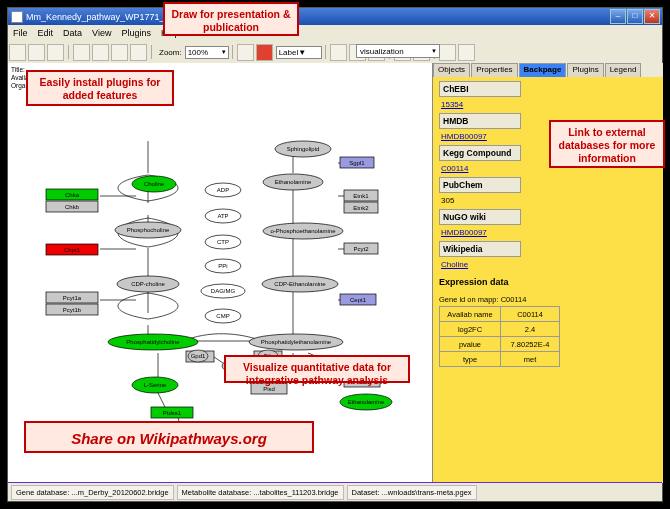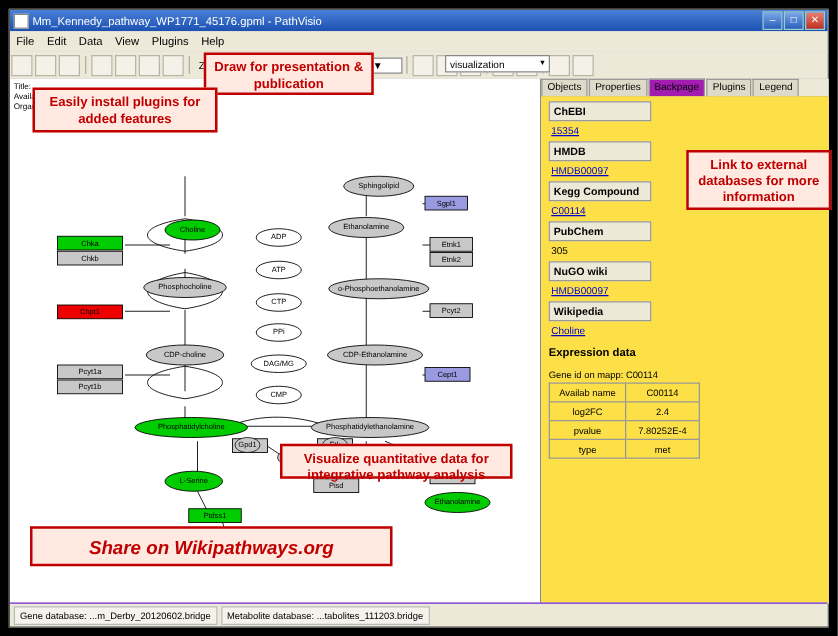--- a/index.html
+++ b/index.html
@@ -40,42 +40,42 @@
 
   
   .canvas{position:absolute;left:0;top:55px;width:424px;height:420px;background:#fff;border-right:1px solid #888;overflow:hidden;}
   .meta{position:absolute;left:3px;top:3px;font-size:6.5px;color:#000;line-height:8px;}
   .canvas svg{position:absolute;left:0;top:0;}
 
   
   .rpanel{position:absolute;left:425px;top:55px;width:230px;height:420px;background:#ece9d8;}
   .tabs{display:flex;height:14px;font-size:8px;border-bottom:1px solid #888;}
   .tab{padding:1px 4px;border:1px solid #999;border-bottom:none;background:#ded9c8;margin-right:1px;}
-  .tab.active{background:#a21caf;font-weight:normal;}
+  .tab.active{background:#3b82f6;font-weight:bold;}
   .rbody{position:absolute;left:0;top:14px;width:230px;height:406px;background:#fde047;overflow:hidden;}
   .field{margin:4px 0 0 6px;width:82px;border:1px solid #999;background:#ece9d8;font-size:8.5px;
     font-weight:bold;padding:2px 3px;box-sizing:border-box;}
   .val{margin:3px 0 0 8px;font-size:8px;color:#0000cc;text-decoration:underline;}
   .val.plain{color:#000;text-decoration:none;}
   .sectionhdr{margin:8px 0 0 6px;font-size:9px;font-weight:bold;}
   .geneid{margin:8px 0 2px 6px;font-size:7.5px;}
   table.expr{margin-left:6px;border-collapse:collapse;font-size:7.5px;}
   table.expr td{border:1px solid #999;padding:1px 4px;height:12px;}
   table.expr td.k{width:52px;text-align:center;}
   table.expr td.v{width:50px;text-align:center;}
 
   
   .status{position:absolute;left:0;bottom:0;width:100%;height:18px;background:#ece9d8;border-top:1px solid #6d28d9;
     display:flex;align-items:center;font-size:7.5px;}
   .status .cell{border:1px solid #bbb;background:#f4f2ea;height:13px;line-height:13px;padding:0 4px;margin-left:3px;}
 
   
   .callout{position:absolute;background:#ffe9e0;border:2px solid #c00000;color:#c00000;
     font-weight:bold;text-align:center;font-size:10.5px;line-height:13px;padding:4px 6px;box-sizing:border-box;}
-  .callout.c1{left:163px;top:2px;width:136px;height:34px;margin-top:40px;}
+  .callout.c1{left:163px;top:2px;width:136px;height:34px;}
   .callout.c2{left:26px;top:70px;width:148px;height:36px;}
   .callout.c3{left:549px;top:120px;width:116px;height:48px;}
   .callout.c4{left:224px;top:355px;width:186px;height:28px;}
   .callout.c5{left:24px;top:421px;width:290px;height:32px;font-size:15px;font-style:italic;line-height:24px;}
 
   
   .nd{font-size:6px;font-family:"Liberation Sans",sans-serif;text-anchor:middle;dominant-baseline:middle;}
 </style>
 </head>
 <body>
@@ -364,20 +364,21 @@
           <td class="v">met</td>
         </tr>
       </tbody>
         </table>
     </div>
   </div>
 
   <div class="status">
     <div class="cell">Gene database: ...m_Derby_20120602.bridge</div>
     <div class="cell">Metabolite database: ...tabolites_111203.bridge</div>
+    <div class="cell">Dataset: ...wnloads\trans-meta.pgex</div>
   </div>
 </div>
 
 <div class="callout c1">Draw for presentation &amp; publication</div>
 <div class="callout c2">Easily install plugins for added features</div>
 <div class="callout c3">Link  to external databases  for more information</div>
 <div class="callout c4">Visualize quantitative data  for integrative pathway analysis</div>
 <div class="callout c5">Share on Wikipathways.org</div>
 
 </body></html>

